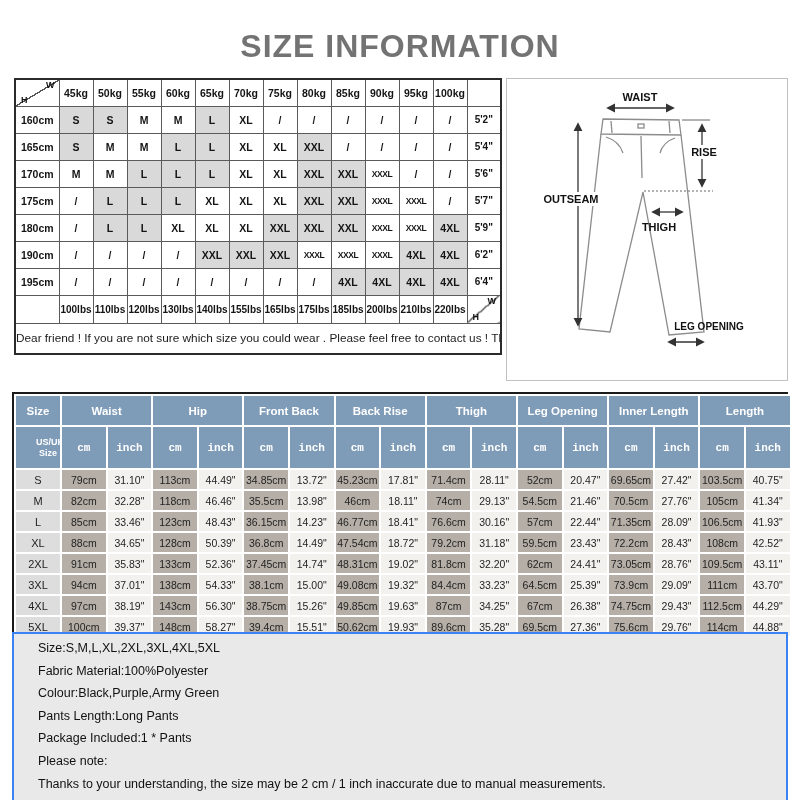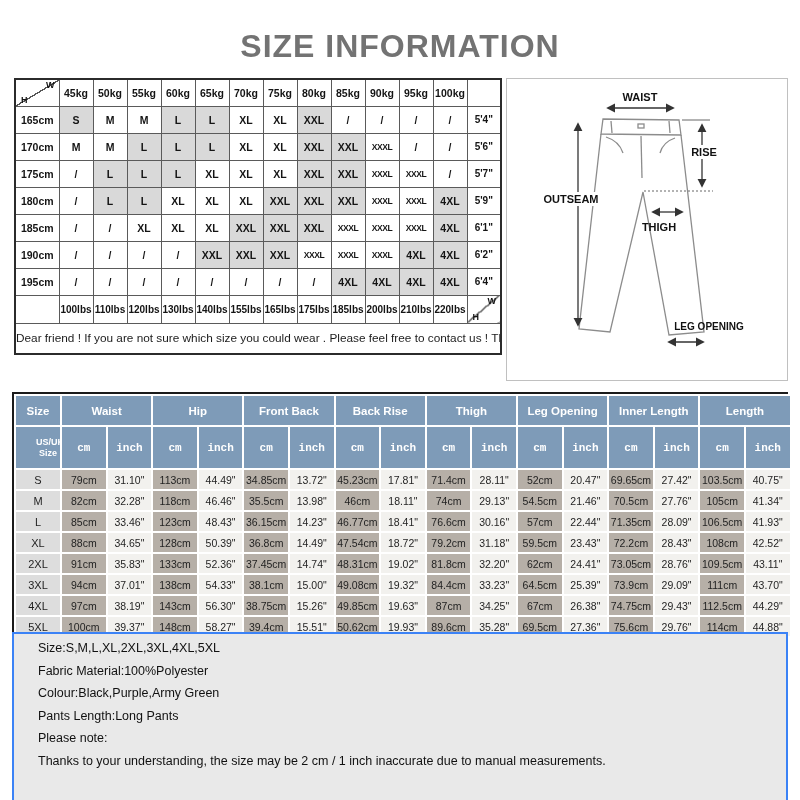--- a/index.html
+++ b/index.html
@@ -82,20 +82,36 @@
           <th>70kg</th>
           <th>75kg</th>
           <th>80kg</th>
           <th>85kg</th>
           <th>90kg</th>
           <th>95kg</th>
           <th>100kg</th>
           <th></th>
         </tr>
         <tr>
+          <td>160cm</td>
+          <td class="shaded">S</td>
+          <td class="shaded">S</td>
+          <td>M</td>
+          <td>M</td>
+          <td class="shaded">L</td>
+          <td>XL</td>
+          <td>/</td>
+          <td>/</td>
+          <td>/</td>
+          <td>/</td>
+          <td>/</td>
+          <td>/</td>
+          <td class="ft">5'2"</td>
+        </tr>
+        <tr>
           <td>165cm</td>
           <td class="shaded">S</td>
           <td>M</td>
           <td>M</td>
           <td class="shaded">L</td>
           <td class="shaded">L</td>
           <td>XL</td>
           <td>XL</td>
           <td class="shaded">XXL</td>
           <td>/</td>
@@ -144,36 +160,20 @@
           <td>XL</td>
           <td>XL</td>
           <td>XL</td>
           <td class="shaded">XXL</td>
           <td class="shaded">XXL</td>
           <td class="shaded">XXL</td>
           <td class="small">XXXL</td>
           <td class="small">XXXL</td>
           <td class="shaded">4XL</td>
           <td class="ft">5'9"</td>
-        </tr>
-        <tr>
-          <td>185cm</td>
-          <td>/</td>
-          <td>/</td>
-          <td>XL</td>
-          <td>XL</td>
-          <td>XL</td>
-          <td class="shaded">XXL</td>
-          <td class="shaded">XXL</td>
-          <td class="shaded">XXL</td>
-          <td class="small">XXXL</td>
-          <td class="small">XXXL</td>
-          <td class="small">XXXL</td>
-          <td class="shaded">4XL</td>
-          <td class="ft">6'1"</td>
         </tr>
         <tr>
           <td>190cm</td>
           <td>/</td>
           <td>/</td>
           <td>/</td>
           <td>/</td>
           <td class="shaded">XXL</td>
           <td class="shaded">XXL</td>
           <td class="shaded">XXL</td>
@@ -457,15 +457,16 @@
         </tr>
       </tbody>
   </table>
 </div>
 
 <div class="info">
     <div class="info-line">Size:S,M,L,XL,2XL,3XL,4XL,5XL</div>
     <div class="info-line">Fabric Material:100%Polyester</div>
     <div class="info-line">Colour:Black,Purple,Army Green</div>
     <div class="info-line">Pants Length:Long Pants</div>
+    <div class="info-line">Package Included:1 * Pants</div>
     <div class="info-line">Please note:</div>
     <div class="info-line">Thanks to your understanding, the size may be 2 cm / 1 inch inaccurate due to manual measurements.</div>
   </div>
 
 </body></html>

